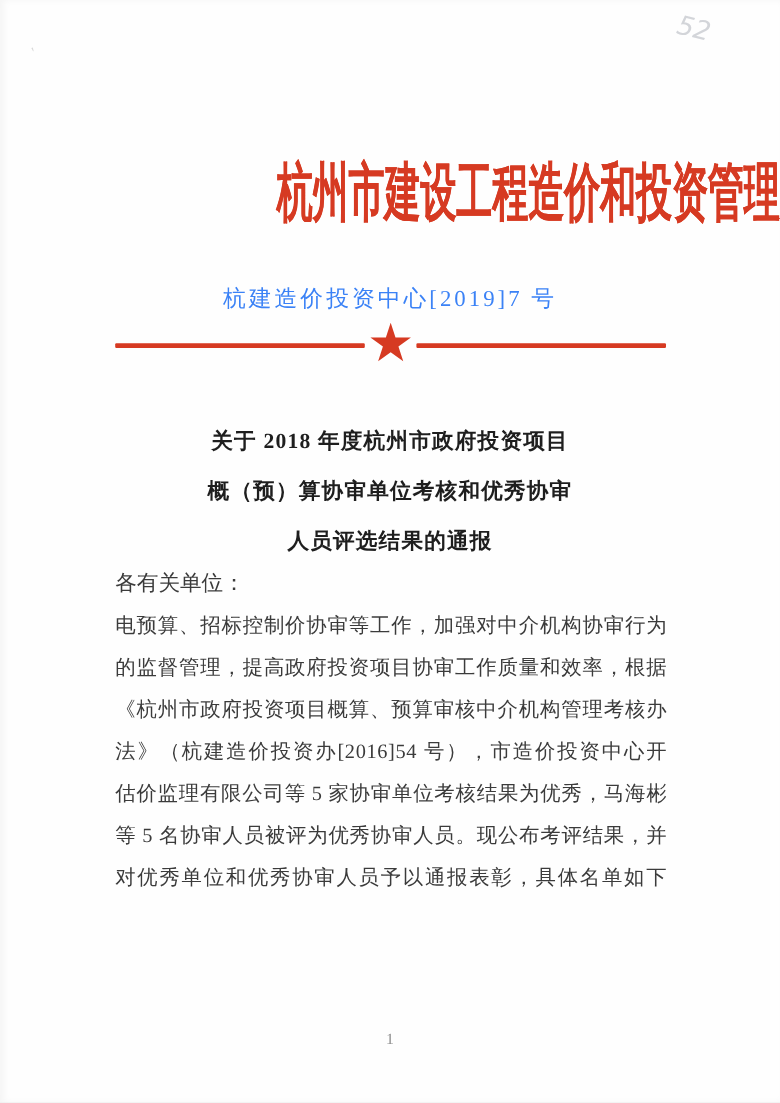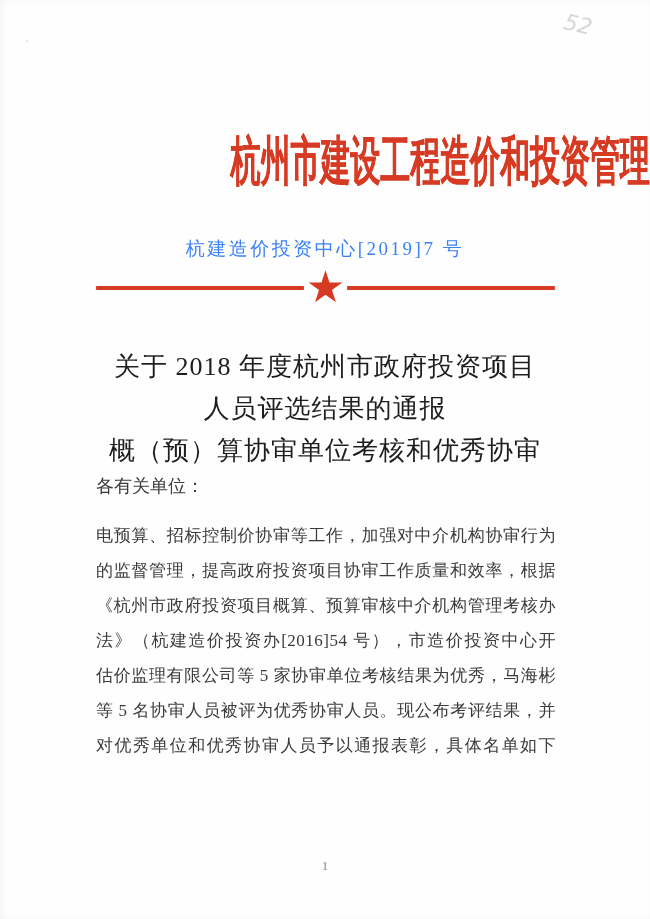--- a/index.html
+++ b/index.html
@@ -89,39 +89,39 @@
     margin: 0 2px;
     font-family: "DejaVu Sans", sans-serif;
     transform: translateY(-1px);
   }
 
   
   .doc-title {
     position: absolute;
     top: 346px; left: 40px; right: 40px;
     text-align: center;
-    font-size: 26px;
-    font-weight: normal;
+    font-size: 18px;
+    font-weight: bold;
     line-height: 42px;
     color: #1e1e1e;
     letter-spacing: 1px;
   }
 
   
   .body-block {
     position: absolute;
     top: 468px; left: 96px;
     width: 460px;
     font-size: 17px;
     color: #3b3b3b;
   }
   .salutation {
     font-size: 18px;
     line-height: 36px;
-    margin-bottom: 14px;
+    margin-bottom: 0;
     text-align: left;
   }
   .para-line {
     line-height: 35px;
     text-align: justify;
     text-align-last: justify;
     letter-spacing: 0.5px;
   }
   .para-line.indent { text-indent: 2em; }
 
@@ -150,22 +150,22 @@
   <div class="doc-number">杭建造价投资中心[2019]7 号</div>
 
   <div class="rule">
     <span class="rule-line"></span>
     <span class="star">★</span>
     <span class="rule-line"></span>
   </div>
 
   <div class="doc-title">
     <div>关于 2018 年度杭州市政府投资项目</div>
+    <div>概（预）算协审单位考核和优秀协审</div>
     <div>人员评选结果的通报</div>
-    <div>概（预）算协审单位考核和优秀协审</div>
   </div>
 
   <div class="body-block">
     <div class="salutation">各有关单位：</div>
     <div class="para-line">电预算、招标控制价协审等工作，加强对中介机构协审行为</div>
     <div class="para-line">的监督管理，提高政府投资项目协审工作质量和效率，根据</div>
     <div class="para-line">《杭州市政府投资项目概算、预算审核中介机构管理考核办</div>
     <div class="para-line">法》（杭建造价投资办[2016]54 号），市造价投资中心开</div>
     <div class="para-line">估价监理有限公司等 5 家协审单位考核结果为优秀，马海彬</div>
     <div class="para-line">等 5 名协审人员被评为优秀协审人员。现公布考评结果，并</div>

